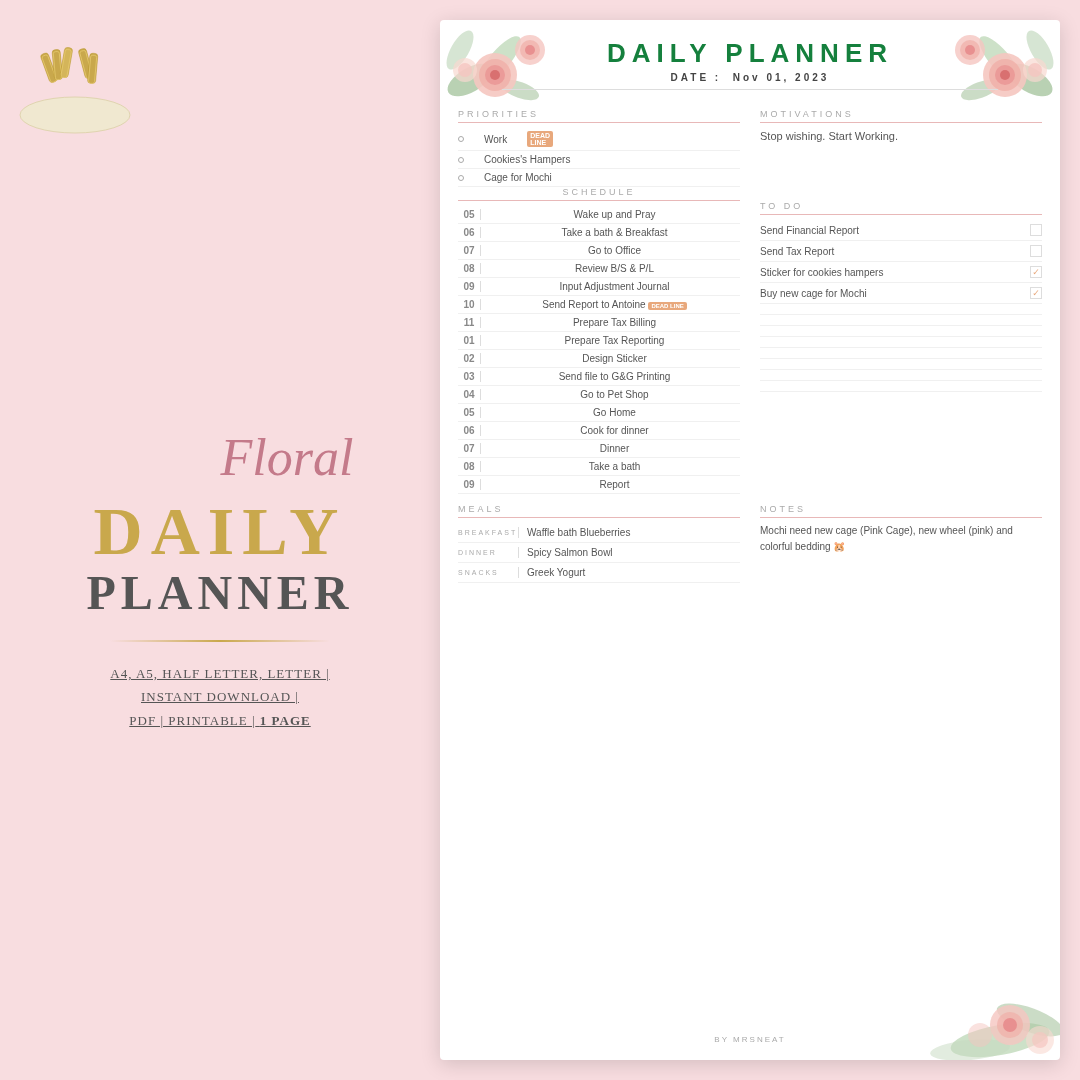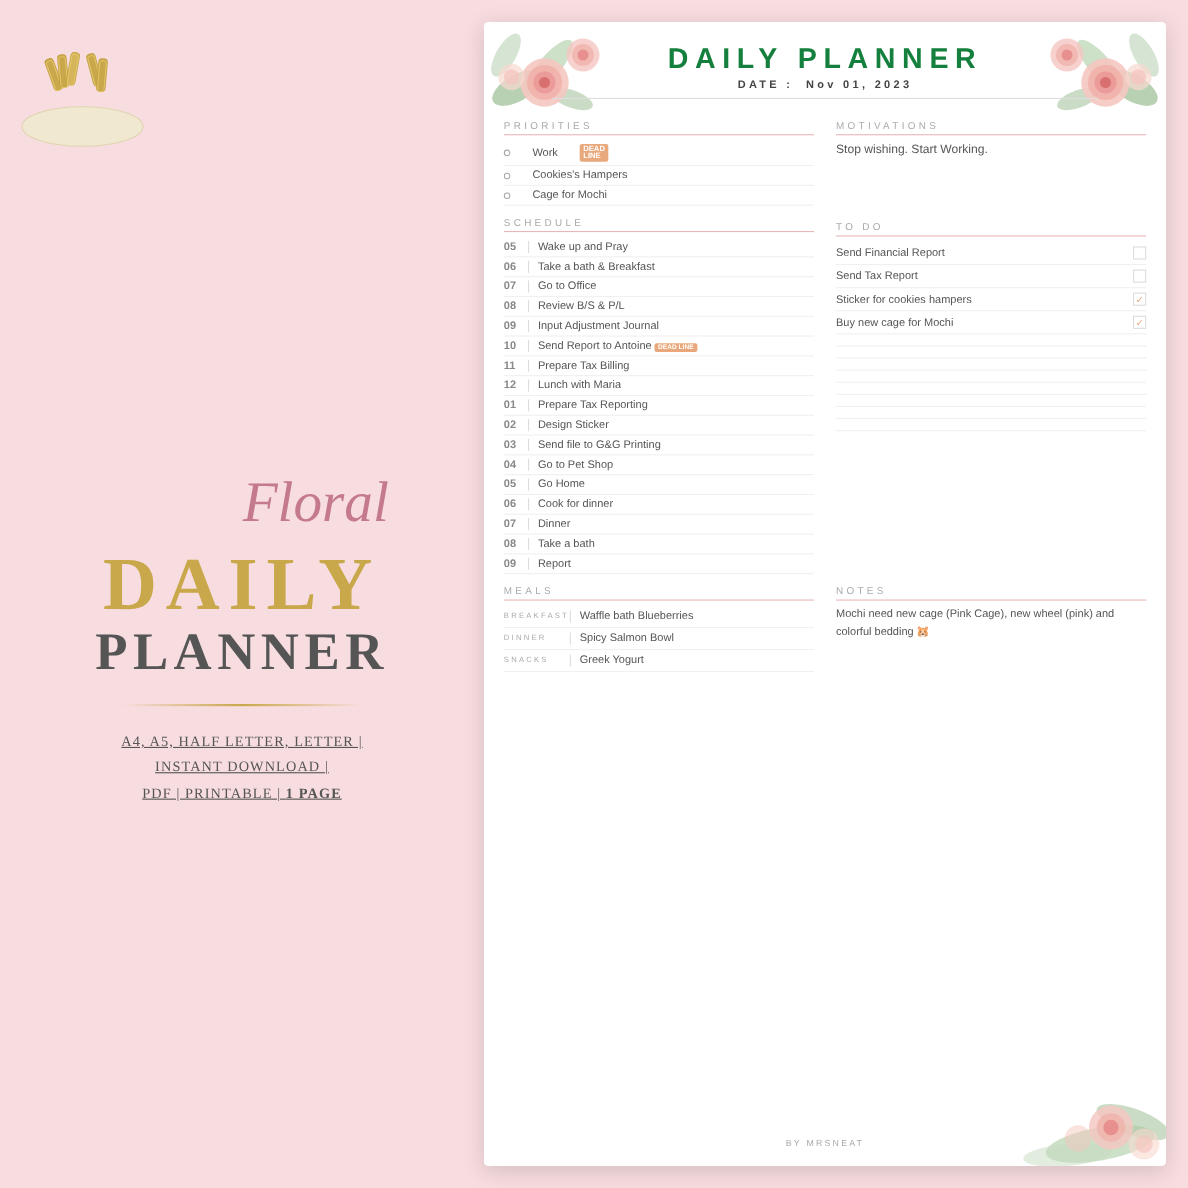--- a/index.html
+++ b/index.html
@@ -203,22 +203,22 @@
 
     .motivation-text {
       font-size: 11px;
       color: #555;
       line-height: 1.5;
       margin-top: 5px;
     }
 
     
     .schedule-section {
-      margin-top: 10px;
       padding-right: 10px;
+      text-align: center;
     }
 
     .schedule-row {
       display: flex;
       align-items: center;
       border-bottom: 1px solid #f0f0f0;
       padding: 3px 0;
     }
 
     .schedule-time {
@@ -490,24 +490,20 @@
         </div>
         <div class="schedule-row">
           <span class="schedule-time">10</span>
           <span class="schedule-task">Send Report to Antoine <span class="deadline-badge" style="font-size:6px;">DEAD LINE</span></span>
         </div>
         <div class="schedule-row">
           <span class="schedule-time">11</span>
           <span class="schedule-task">Prepare Tax Billing</span>
         </div>
         <div class="schedule-row">
-          <span class="schedule-time">12</span>
-          <span class="schedule-task">Lunch with Maria</span>
-        </div>
-        <div class="schedule-row">
           <span class="schedule-time">01</span>
           <span class="schedule-task">Prepare Tax Reporting</span>
         </div>
         <div class="schedule-row">
           <span class="schedule-time">02</span>
           <span class="schedule-task">Design Sticker</span>
         </div>
         <div class="schedule-row">
           <span class="schedule-time">03</span>
           <span class="schedule-task">Send file to G&amp;G Printing</span>

